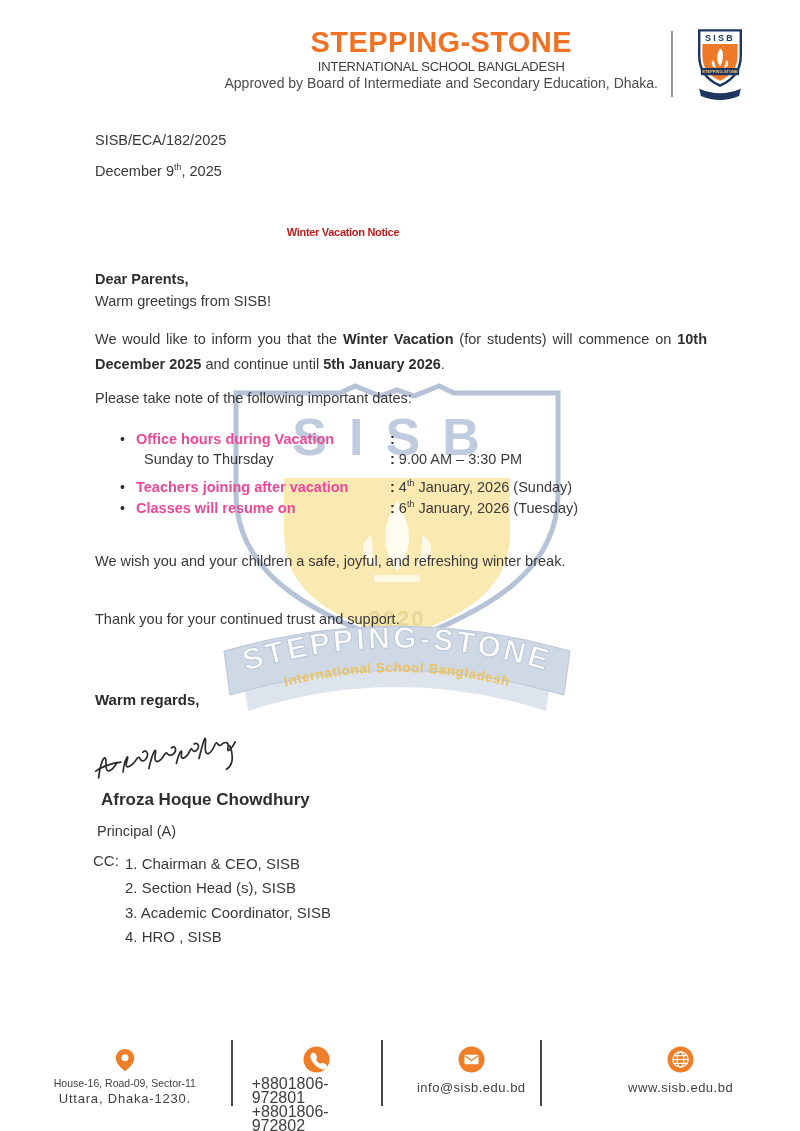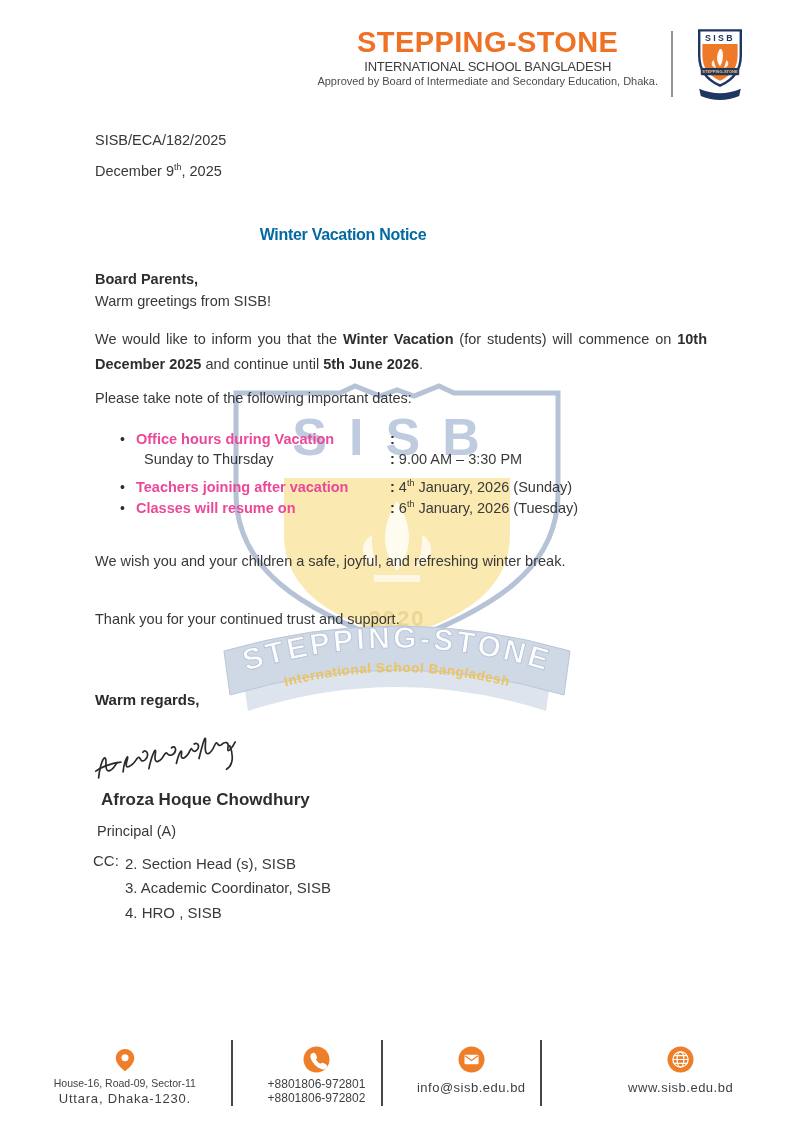--- a/index.html
+++ b/index.html
@@ -7,29 +7,29 @@
         font-family:"Liberation Sans",sans-serif;color:#3a3a3a;}
   .abs{position:absolute;}
   .body-text{font-size:14.5px;color:#383838;}
   b,.bold{font-weight:bold;color:#2e2e2e;}
   sup{font-size:9px;vertical-align:super;line-height:0;}
 
   
   .brand{position:absolute;top:27px;right:142px;text-align:center;line-height:1.08;}
   .brand-title{font-size:29px;font-weight:bold;color:#EE7124;letter-spacing:.4px;white-space:nowrap;}
   .brand-sub{font-size:13px;color:#3d3d3d;letter-spacing:-.2px;margin-top:2px;white-space:nowrap;}
-  .brand-tag{font-size:11px;color:#4c4c4c;margin-top:2px;white-space:nowrap;}
+  .brand-tag{font-size:14px;color:#4c4c4c;margin-top:2px;white-space:nowrap;}
   .hdr-divider{position:absolute;left:671px;top:31px;width:2px;height:66px;background:#8f959e;}
   .badge-wrap{position:absolute;left:691px;top:28px;width:58px;height:72px;}
 
   
   .ref{left:95px;top:132px;}
   .date{left:95px;top:163px;}
   .title{left:95px;width:612px;top:226px;text-align:center;transform:translateX(-58px);
-         font-size:16px;font-weight:bold;letter-spacing:-.3px;color:#0369a1;}
+         font-size:11px;font-weight:bold;letter-spacing:-.3px;color:#b91c1c;}
   .salutation{left:95px;top:271px;font-weight:bold;color:#2e2e2e;}
   .greeting{left:95px;top:293px;}
   .p1{left:95px;width:612px;top:327px;text-align:justify;line-height:25px;}
   .p2{left:95px;top:390px;}
   .schedule{left:120px;top:429px;width:590px;}
   .srow{display:grid;grid-template-columns:16px 254px 1fr;align-items:start;
         font-size:14.5px;line-height:20px;}
   .srow.group-gap{margin-top:8px;line-height:21px;}
   .bullet-dot{font-size:14px;color:#2e2e2e;line-height:20px;}
   .slabel{font-weight:bold;color:#ec4899;}
@@ -52,21 +52,21 @@
   .fcol{display:flex;flex-direction:column;align-items:center;justify-content:flex-start;
         padding-top:6px;box-sizing:border-box;height:66px;padding-left:19px;}
   .fcol.c1{width:248px;border-right:2px solid #43464b;}
   .fcol.c2{width:160px;border-right:2px solid #43464b;}
   .fcol.c3{width:169px;border-right:2px solid #43464b;text-align:center;}
   .fcol.c4{width:275px;}
   .ficon{height:28px;margin-bottom:3px;}
   .fline{color:#3f3f3f;line-height:13px;}
   .addr1{font-size:10.5px;}
   .addr2{font-size:13px;letter-spacing:.8px;margin-top:2px;}
-  .phone-line{font-size:12px;line-height:14px;}
+  .phone-line{font-size:16px;line-height:14px;}
   .mailweb{font-size:13px;letter-spacing:.5px;margin-top:4px;}
 </style>
 </head>
 <body>
 
 <div class="page">
 
   <div class="watermark">
     <svg width="350" height="345" viewBox="0 0 350 345">
       <path d="M14,10 L118,10 L133,3 L158,13 L175,7 L192,13 L217,3 L232,10 L336,10 L336,110
@@ -110,24 +110,24 @@
       <text x="32" y="56.5" text-anchor="middle" font-size="5" font-weight="bold" fill="#f5c468" font-family="Liberation Sans, sans-serif">STEPPING-STONE</text>
       <path d="M6,76 Q32,87 58,76 L56,85 Q32,95 8,85 Z" fill="#1f3660"></path>
     </svg>
   </div>
 
   <div class="abs ref body-text">SISB/ECA/182/2025</div>
   <div class="abs date body-text"><span>December 9</span><sup>th</sup><span>, 2025</span></div>
 
   <div class="abs title">Winter Vacation Notice</div>
 
-  <div class="abs salutation body-text">Board Parents,</div>
+  <div class="abs salutation body-text">Dear Parents,</div>
   <div class="abs greeting body-text">Warm greetings from SISB!</div>
 
-  <div class="abs p1 body-text"><span>We would like to inform you that the </span><b>Winter Vacation</b><span> (for students) will commence on </span><b>10th December 2025</b><span> and continue until </span><b>5th June 2026</b><span>.</span></div>
+  <div class="abs p1 body-text"><span>We would like to inform you that the </span><b>Winter Vacation</b><span> (for students) will commence on </span><b>10th December 2025</b><span> and continue until </span><b>5th January 2026</b><span>.</span></div>
 
   <div class="abs p2 body-text">Please take note of the following important dates:</div>
 
   <div class="abs schedule">
     <div class="srow">
       <span class="bullet-dot">•</span>
       <span class="slabel">Office hours during Vacation</span>
       <span><span class="scolon">:</span><span></span></span>
     </div>
     <div class="srow sub">
@@ -162,20 +162,21 @@
         <path d="M108,40 C113,27 119,12 116,27 C113,42 121,36 125,29 C129,22 127,32 132,29 C136,26 140,27 138,33 C136,39 142,34 146,28"></path>
         <path d="M140,31 C143,41 141,51 134,54"></path>
       </g>
     </svg>
   </div>
   <div class="abs signer">Afroza Hoque Chowdhury</div>
   <div class="abs signer-title body-text">Principal (A)</div>
 
   <div class="abs cc-label">CC:</div>
   <div class="abs cc-items">
+    <div>1. Chairman &amp; CEO, SISB</div>
     <div>2. Section Head (s), SISB</div>
     <div>3. Academic Coordinator, SISB</div>
     <div>4. HRO , SISB</div>
   </div>
 
   <div class="footer">
     <div class="fcol c1">
       <span class="ficon">
         <svg width="24" height="28" viewBox="0 0 26 28">
           <path d="M13,2 C7.4,2 3,6.4 3,12 c0,7 10,14 10,14 c0,0 10,-7 10,-14 C23,6.4 18.6,2 13,2 Z" fill="#ee7e27"></path>

